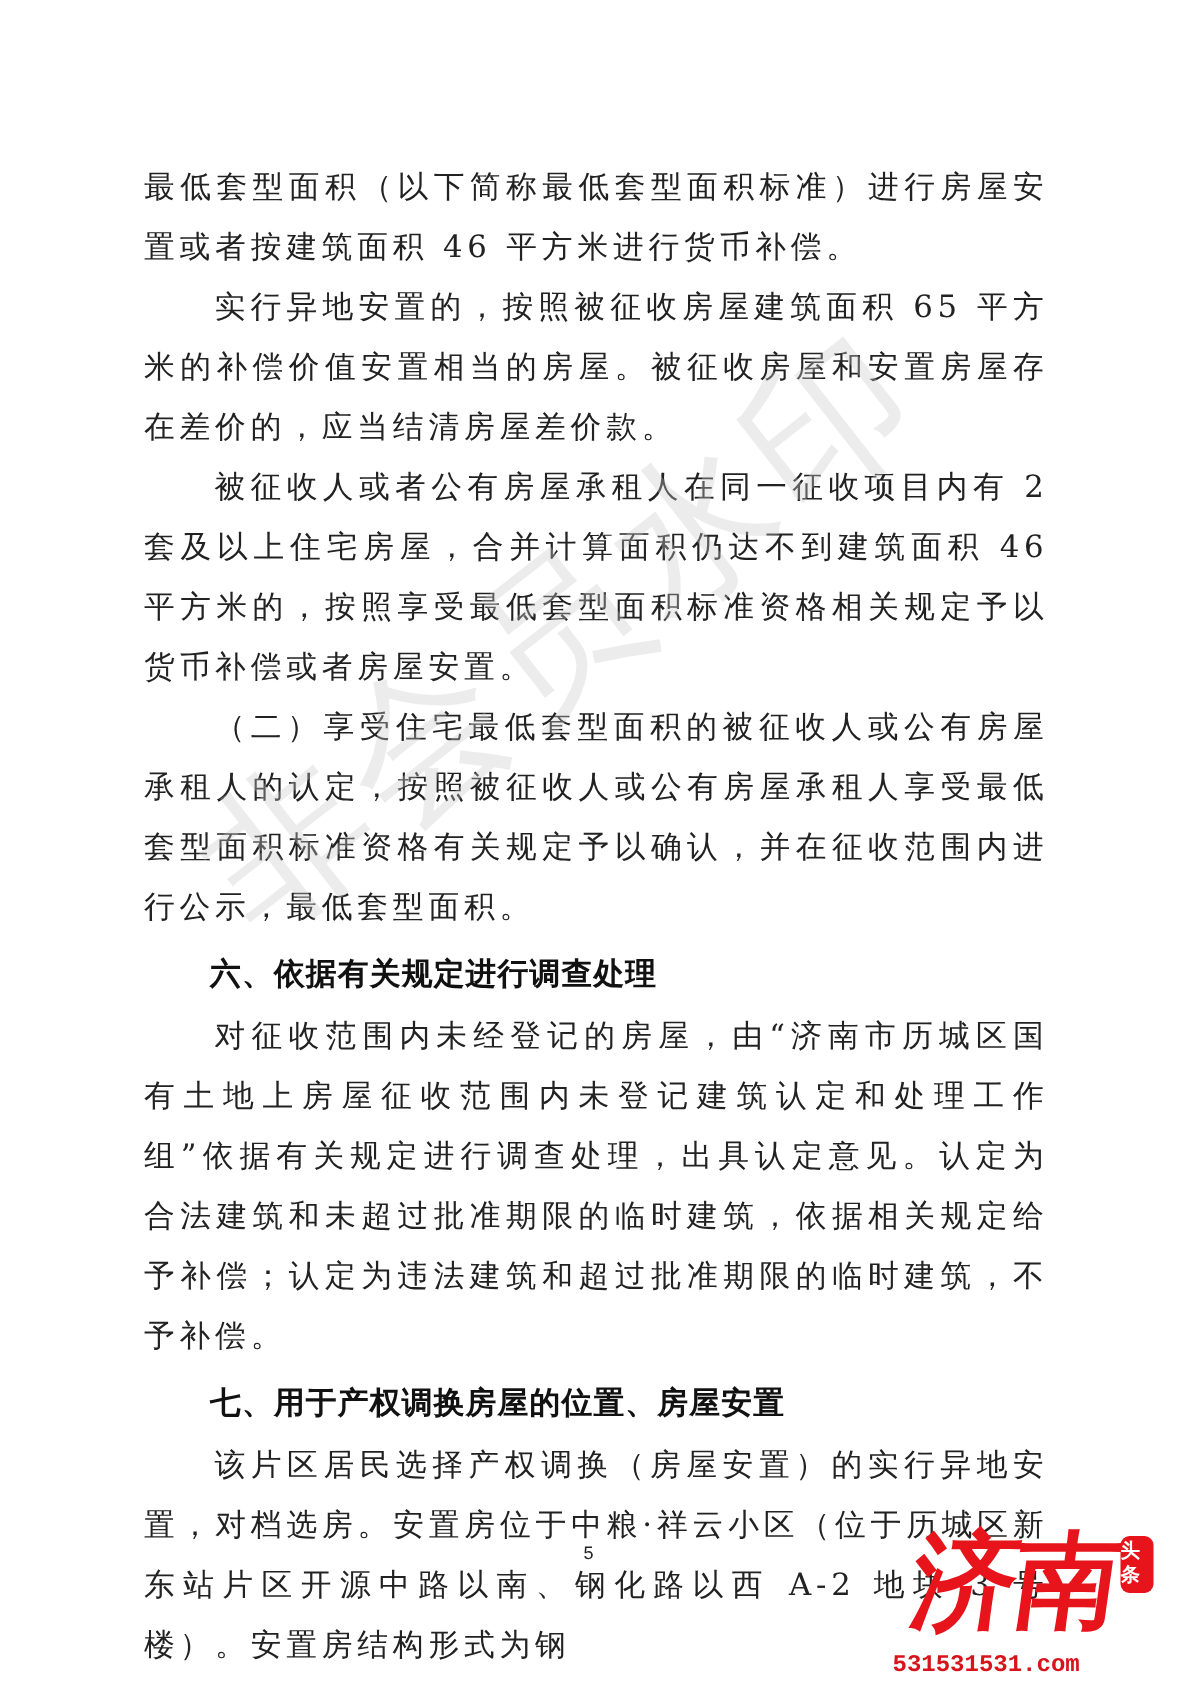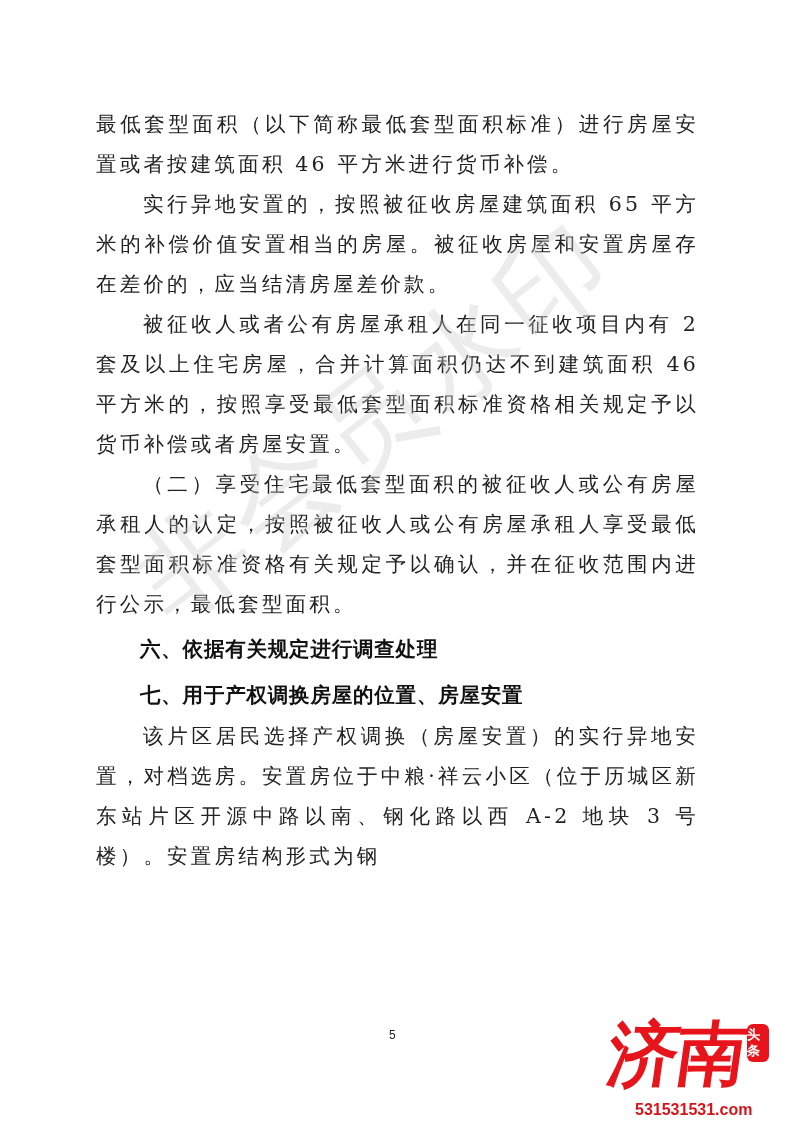--- a/index.html
+++ b/index.html
@@ -110,40 +110,40 @@
       font-size: 13px;
       line-height: 16px;
       text-align: left;
       padding-top: 3px;
       box-sizing: border-box;
     }
     .logo-url {
       position: absolute;
       left: 0px;
       top: 87px;
-      font-family: Liberation Sans, sans-serif;
+      font-family: Liberation Mono, monospace;
       font-weight: bold;
       font-size: 16px;
       color: #d8141b;
       letter-spacing: 0px;
-      margin-left: 40px;
     }
   </style>
 </head>
 <body>
 
 <div class="page">
 
   <div class="content">
     <p class="para">最低套型面积（以下简称最低套型面积标准）进行房屋安置或者按建筑面积 46 平方米进行货币补偿。</p>
     <p class="para indent">实行异地安置的，按照被征收房屋建筑面积 65 平方米的补偿价值安置相当的房屋。被征收房屋和安置房屋存在差价的，应当结清房屋差价款。</p>
     <p class="para indent">被征收人或者公有房屋承租人在同一征收项目内有 2 套及以上住宅房屋，合并计算面积仍达不到建筑面积 46 平方米的，按照享受最低套型面积标准资格相关规定予以货币补偿或者房屋安置。</p>
     <p class="para indent">（二）享受住宅最低套型面积的被征收人或公有房屋承租人的认定，按照被征收人或公有房屋承租人享受最低套型面积标准资格有关规定予以确认，并在征收范围内进行公示，最低套型面积。</p>
     <div class="gap-s"></div>
     <h2 class="heading">六、依据有关规定进行调查处理</h2>
+    <p class="para indent">对征收范围内未经登记的房屋，由“济南市历城区国有土地上房屋征收范围内未登记建筑认定和处理工作组”依据有关规定进行调查处理，出具认定意见。认定为合法建筑和未超过批准期限的临时建筑，依据相关规定给予补偿；认定为违法建筑和超过批准期限的临时建筑，不予补偿。</p>
     <div class="gap-s"></div>
     <h2 class="heading">七、用于产权调换房屋的位置、房屋安置</h2>
     <p class="para indent">该片区居民选择产权调换（房屋安置）的实行异地安置，对档选房。安置房位于中粮·祥云小区（位于历城区新东站片区开源中路以南、钢化路以西 A-2 地块 3 号楼）。安置房结构形式为钢</p>
   </div>
 
   <div class="watermark">非会员水印</div>
 
   <div class="page-number">5</div>
 
   <div class="logo">

